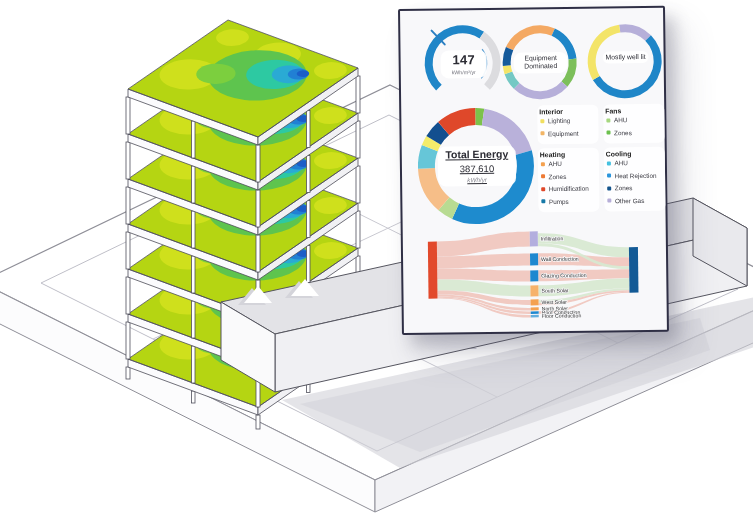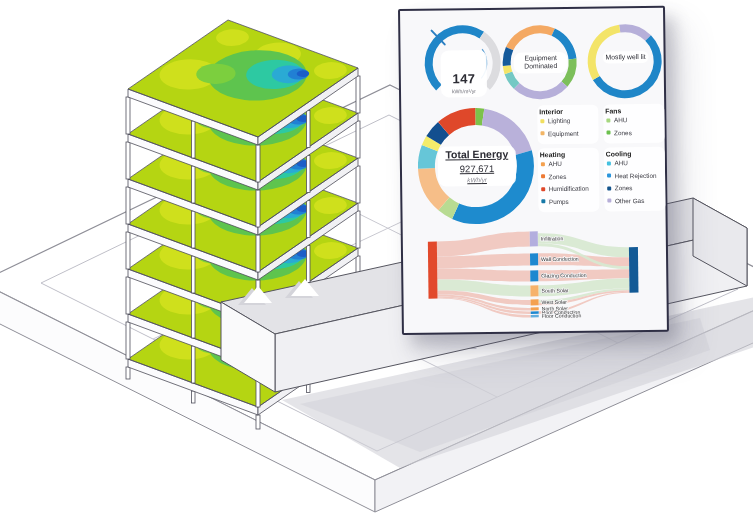--- a/index.html
+++ b/index.html
@@ -8,21 +8,21 @@
   .stage svg{display:block;}
   #scene-svg{position:absolute;left:0;top:0;}
   .panel{position:absolute;left:398px;top:9px;width:263px;height:322px;
          background:#f8f8fa;border:2.5px solid #2f2f45;border-radius:2px;
          box-shadow:9px 11px 16px rgba(90,90,110,.30),18px 22px 34px rgba(90,90,110,.16);
          transform:rotate(-0.7deg);transform-origin:top left;}
   #panel-svg{position:absolute;left:0;top:0;}
   .clabel{position:absolute;text-align:center;color:#2c2c34;
           background:rgba(255,255,255,.93);border-radius:8px;padding:2px 1px;line-height:1.25;}
   .kpi-label{font-size:6.8px;}
-  .gauge-label .big{font-size:13px;font-weight:bold;letter-spacing:.3px;margin-top:19px;}
+  .gauge-label .big{font-size:13px;font-weight:bold;letter-spacing:.3px;}
   .gauge-label .unit{font-size:5.3px;color:#73737c;margin-top:1px;}
   .total-label .t1{font-size:10.5px;font-weight:bold;}
   .total-label .t2{font-size:9.5px;margin-top:2px;}
   .total-label .t3{font-size:6.3px;font-style:italic;color:#8a8a92;margin-top:1px;}
   #legend{position:absolute;left:136px;top:96px;width:127px;display:flex;gap:5px;}
   .lcol{flex:1;}
   .lgroup{margin-bottom:4px;background:rgba(255,255,255,.85);border-radius:6px;padding:1px 2px 2px 2px;}
   .lhead{font-size:6.9px;font-weight:bold;color:#222;margin:2px 0 2px 0;}
   .litem{display:flex;align-items:center;margin:0 0 5.5px 1px;}
   .lsw{width:4px;height:4px;border-radius:1px;margin-right:3.5px;flex:none;}
@@ -199,21 +199,21 @@
       </svg>
 
     <div class="clabel gauge-label" style="left:40px;top:40px;width:44px;">
       <div class="big">147</div>
       <div class="unit">kWh/m²/yr</div>
     </div>
     <div class="clabel kpi-label" style="left:113px;top:43px;width:52px;">Equipment Dominated</div>
     <div class="clabel kpi-label" style="left:202px;top:43px;width:44px;">Mostly well lit</div>
     <div class="clabel total-label" style="left:36px;top:136px;width:76px;text-decoration:underline;">
       <div class="t1">Total Energy</div>
-      <div class="t2">927,671</div>
+      <div class="t2">387,610</div>
       <div class="t3">kWh/yr</div>
     </div>
     <div id="legend">
         <div class="lcol">
           <div class="lgroup">
             <div class="lhead">Interior</div>
             <div class="litem">
               <div class="lsw" style="background: rgb(241, 223, 96);"></div>
               <div class="ltext">Lighting</div>
             </div>

